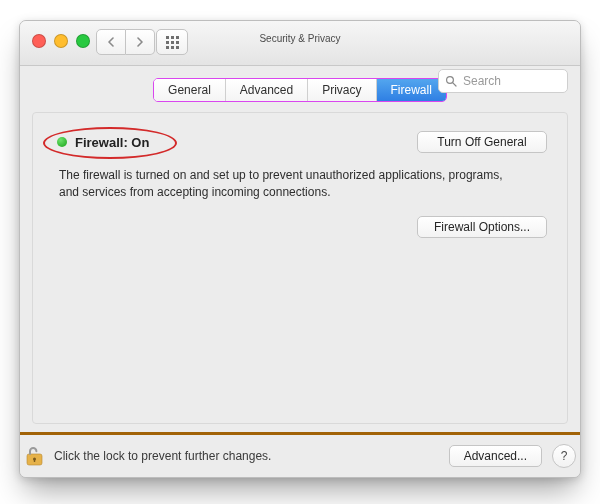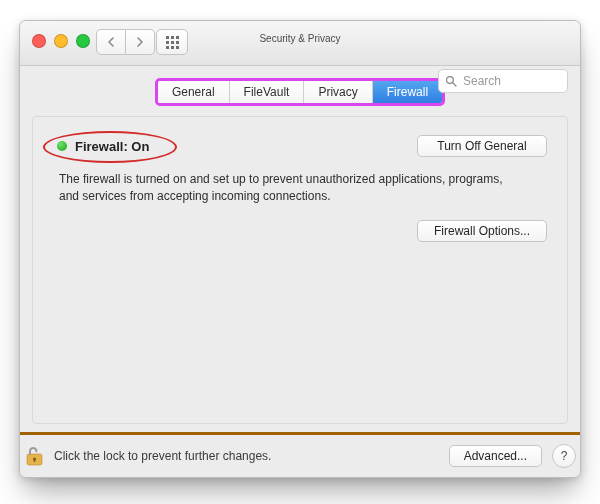--- a/index.html
+++ b/index.html
@@ -126,21 +126,21 @@
   .search input::placeholder { color: #9a9a9a; }
 
   
   .tabs-row {
     padding: 12px 0 0 0;
     display: flex;
     justify-content: center;
   }
   .tabs {
     display: flex;
-    border: 3px solid #d946ef;
+    border: 1px solid #d946ef;
     border-radius: 5px;
     overflow: hidden;
     background: #ffffff;
     height: 22px;
   }
   .tab {
     padding: 0 14px;
     font-size: 12px;
     line-height: 22px;
     color: #303030;
@@ -297,21 +297,21 @@
             <circle cx="5" cy="5" r="3.4" stroke="#8a8a8a" stroke-width="1.2" fill="none"></circle>
             <line x1="7.6" y1="7.6" x2="11" y2="11" stroke="#8a8a8a" stroke-width="1.2" stroke-linecap="round"></line>
           </svg>
         <input type="text" placeholder="Search" style="">
       </div>
     </div>
 
     <div class="tabs-row">
       <div class="tabs">
         <div class="tab">General</div>
-        <div class="tab">FileVault</div>
+        <div class="tab">Advanced</div>
         <div class="tab">Privacy</div>
         <div class="tab active">Firewall</div>
       </div>
     </div>
 
     <div class="body-pane">
       <div class="status-row">
         <div class="status-left">
           <div class="annotation-ellipse"></div>
           <div class="status-dot"></div>

